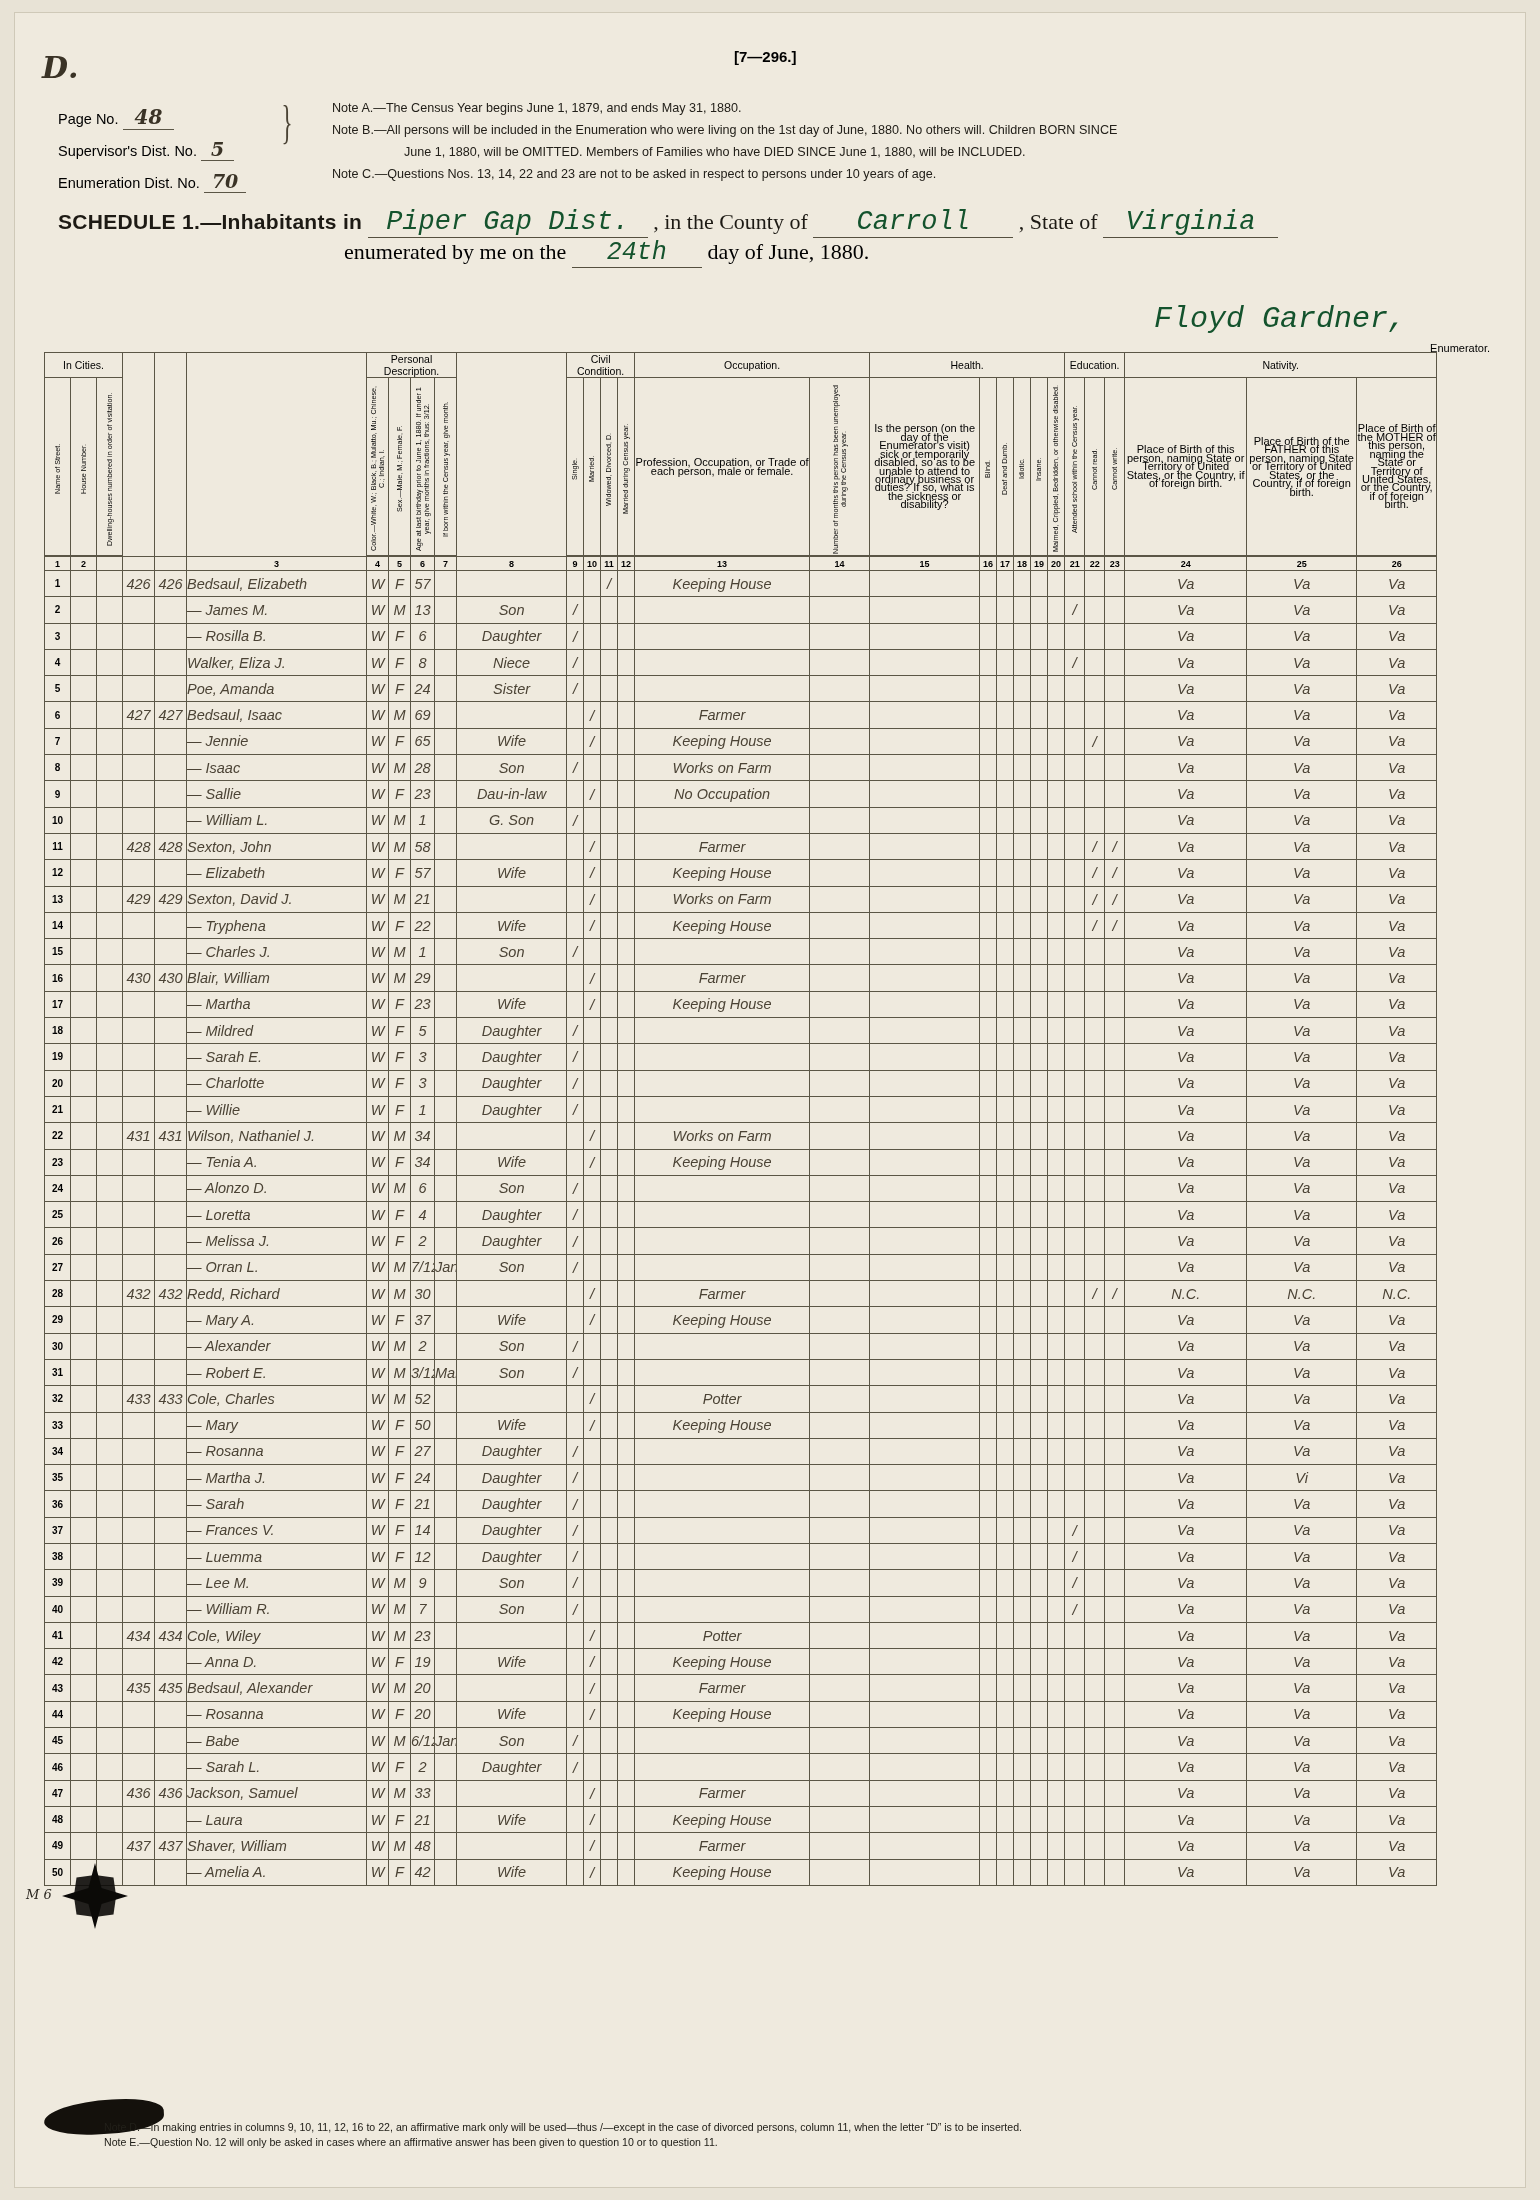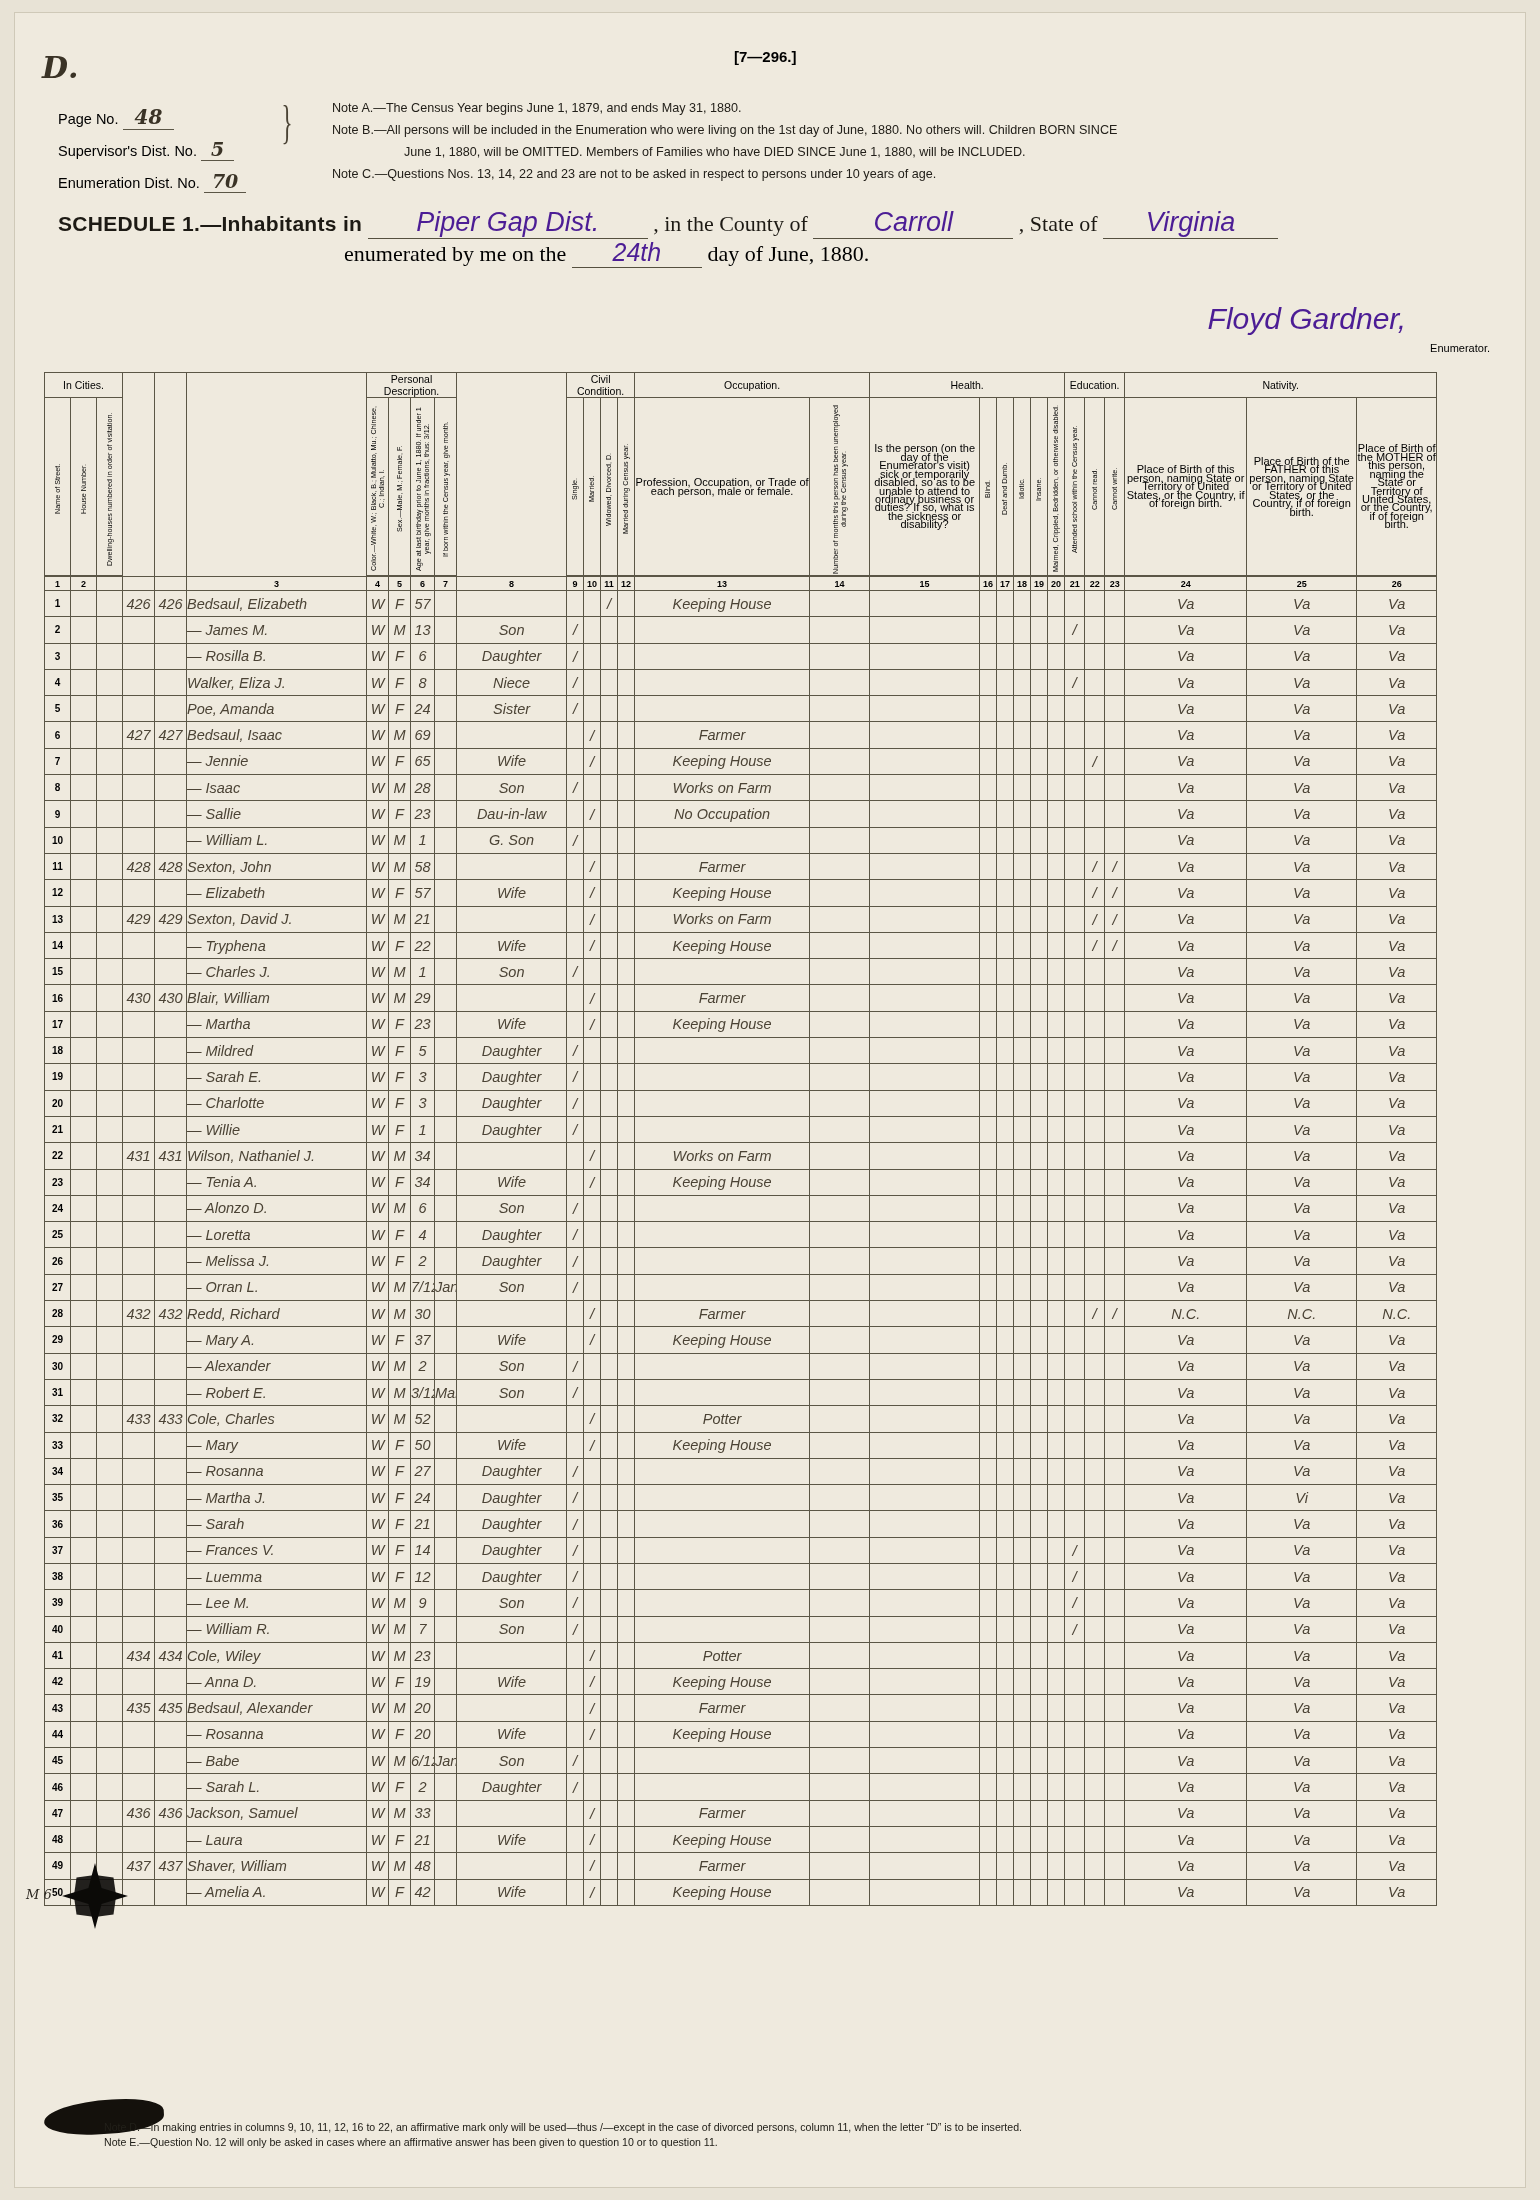--- a/index.html
+++ b/index.html
@@ -15,34 +15,34 @@
     background:#efeade;
     box-shadow:0 0 0 1px #cfc9b8 inset;
   }
   
   .hdr-d{position:absolute;left:28px;top:38px;font-size:30px;font-weight:bold;letter-spacing:1px;}
   .formno{position:absolute;left:720px;top:36px;font-size:15px;font-weight:bold;font-family:"Liberation Sans",sans-serif;}
   .leftblock{position:absolute;left:44px;top:90px;width:240px;font-family:"Liberation Sans",sans-serif;font-size:14.5px;line-height:30px;}
   .leftblock .row{white-space:nowrap;}
   .leftblock .lbl{display:inline-block;}
   .hand{font-family:"DejaVu Serif", serif;font-style:italic;font-weight:bold;color:#3a3326;}
-  .hw{font-family:Liberation Sans, sans-serif;font-style:italic;color:#4c1d95;}
+  .hw{font-family:Liberation Mono, monospace;font-style:italic;color:#14532d;}
   .brace{position:absolute;left:262px;top:88px;font-size:46px;color:#4a4334;line-height:1;transform:scaleX(0.5);}
   .notes{position:absolute;left:318px;top:86px;width:1130px;font-family:"Liberation Sans",sans-serif;font-size:12.6px;line-height:20px;color:#23201a;}
   .notes .n{margin-bottom:2px;}
   .schedule{position:absolute;left:44px;top:195px;width:1420px;font-size:22px;color:#1d1a14;}
   .sched-title{font-family:"Liberation Sans",sans-serif;font-weight:bold;font-size:21px;letter-spacing:0.3px;}
   .fillline{display:inline-block;border-bottom:1px solid #55503f;min-width:40px;text-align:center;}
   .sched-row2{position:absolute;left:330px;top:226px;font-size:22px;}
   .enum-sign{position:absolute;right:120px;top:290px;font-size:30px;}
   .enum-lbl{position:absolute;right:36px;top:330px;font-family:"Liberation Sans",sans-serif;font-size:11px;}
 
   
   table.census{
-    position:absolute;left:30px;top:360px;
+    position:absolute;left:30px;top:340px;
     border-collapse:collapse;
     width:1368px;
     table-layout:fixed;
   }
   table.census td,table.census th{
     border:1px solid #5b5646;
     padding:0;
     vertical-align:middle;
     font-family:"Liberation Sans",sans-serif;
   }

